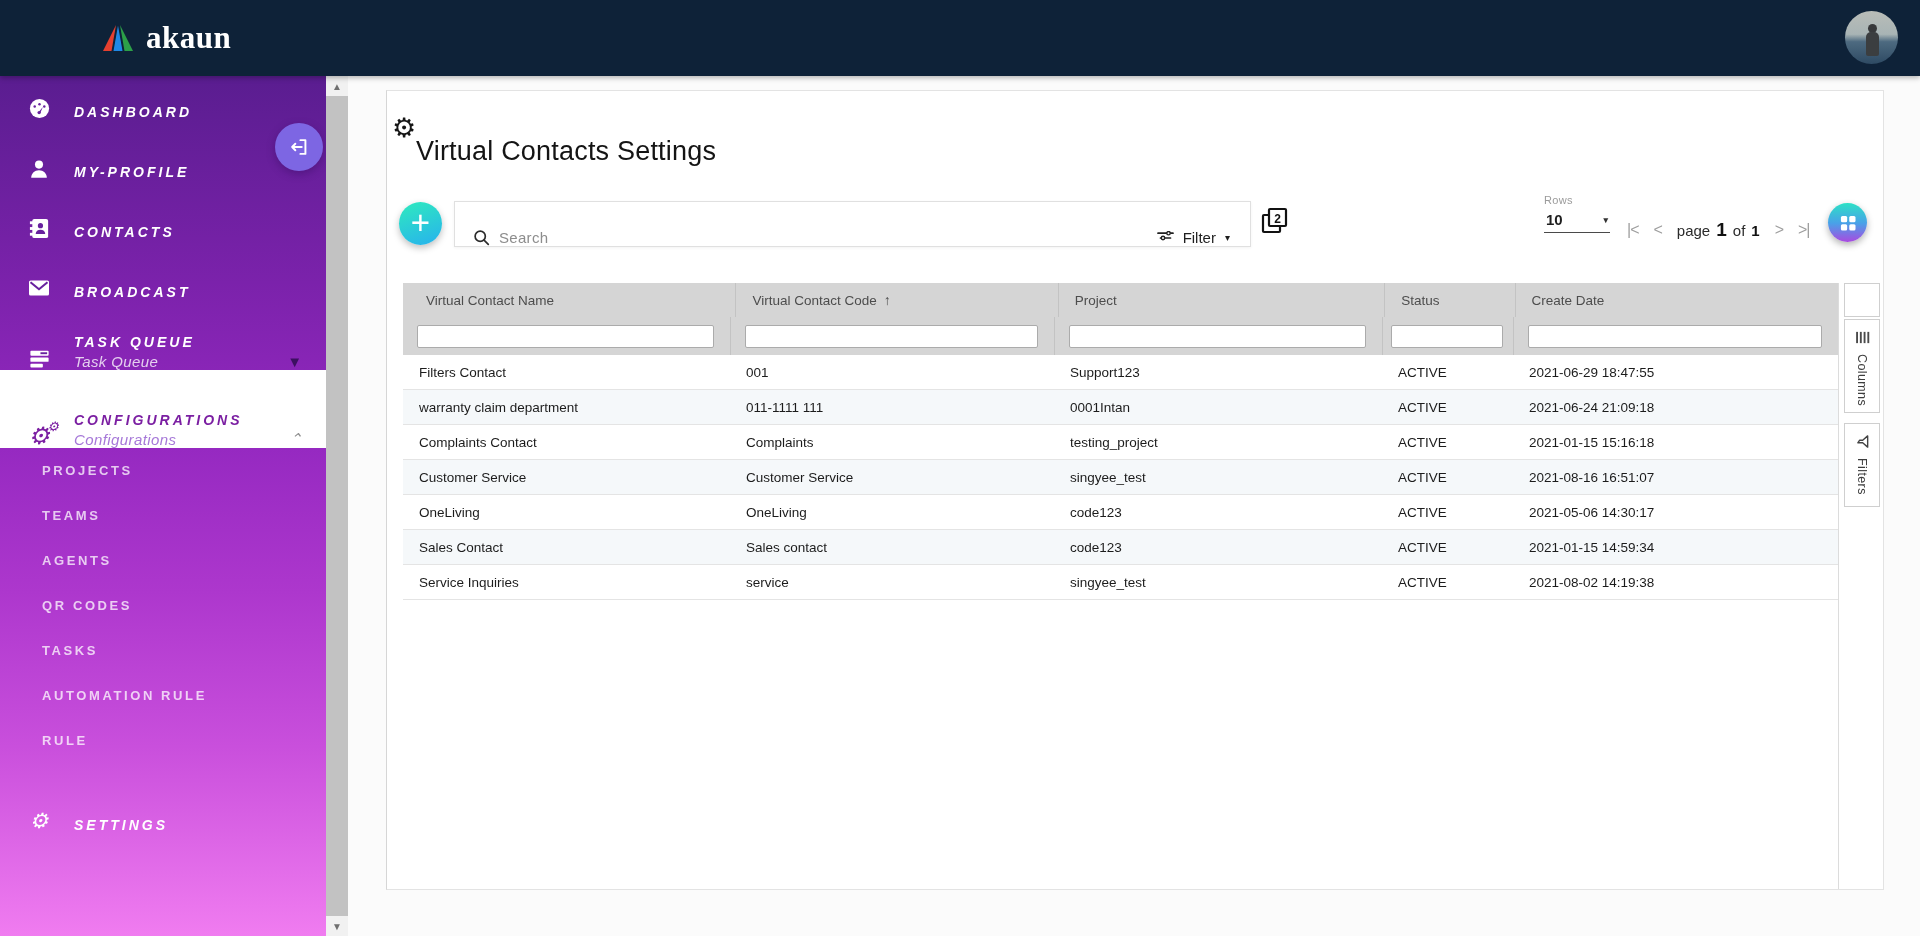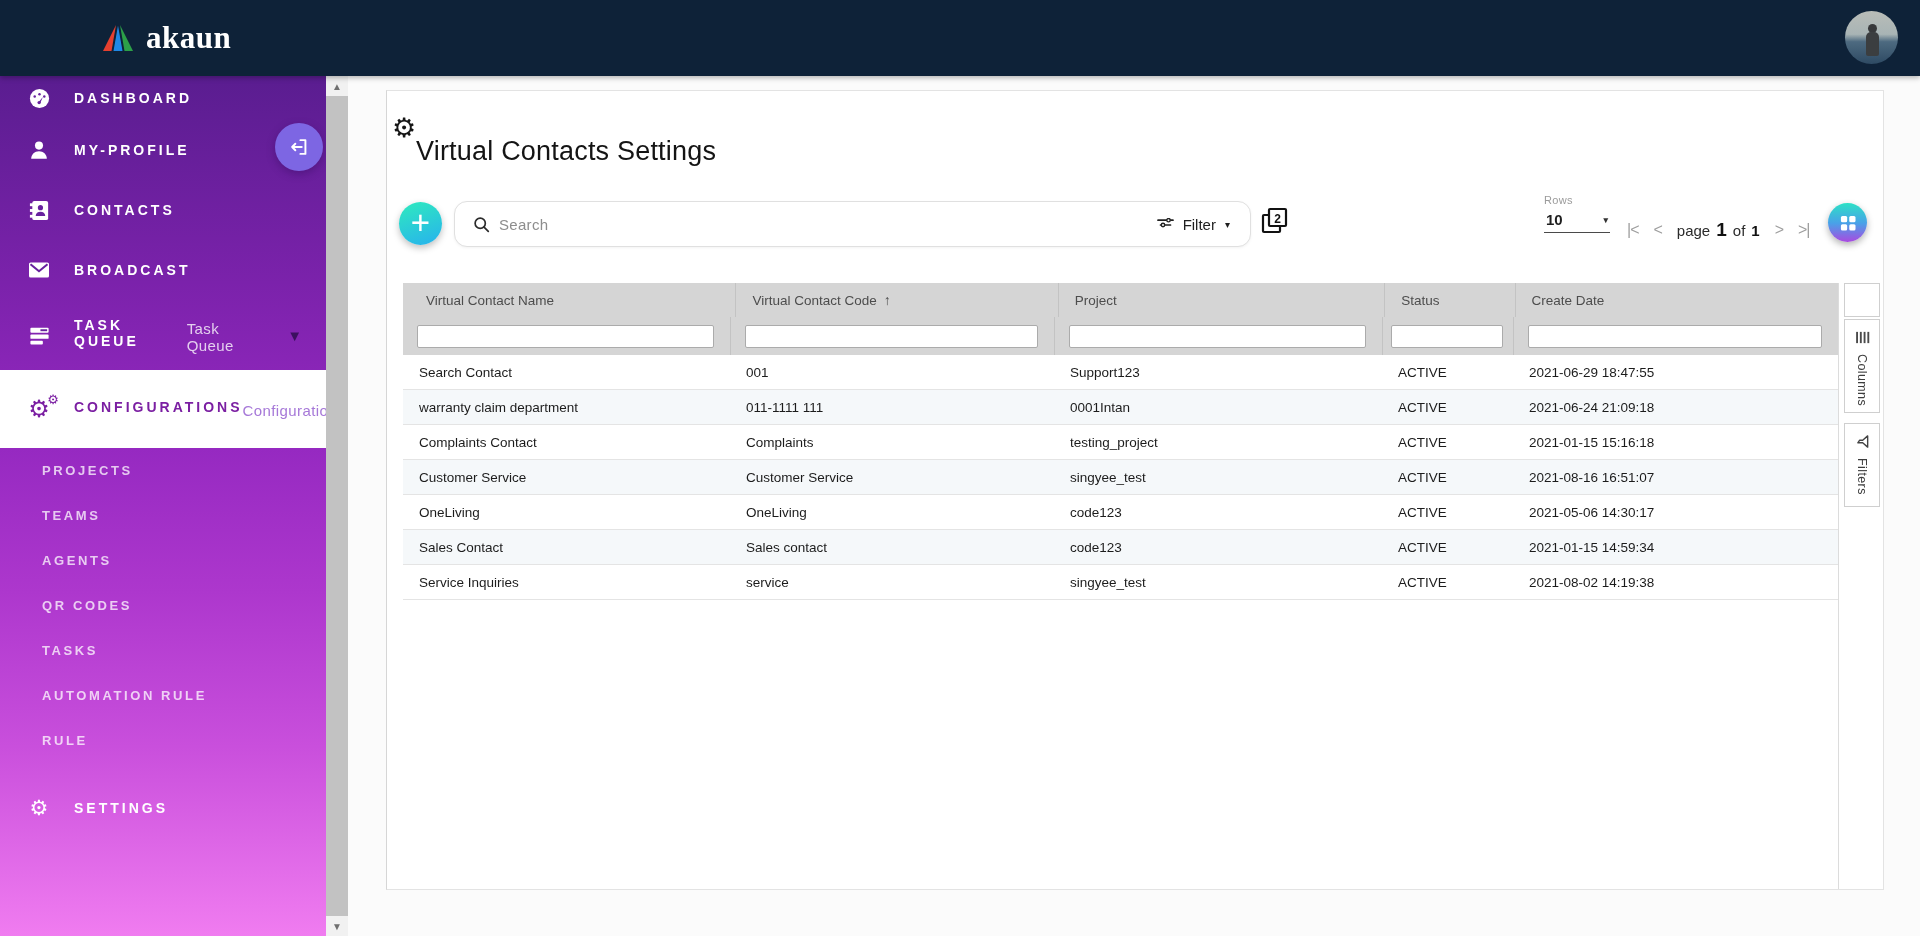--- a/index.html
+++ b/index.html
@@ -11,26 +11,26 @@
   .logo { position:absolute; left:100px; top:0; height:76px; display:flex; align-items:center; gap:10px; }
   .logo-text { color:#fff; font-size:31px; font-weight:700; letter-spacing:.5px;font-family:Liberation Serif, serif; }
   .avatar { position:absolute; right:22px; top:11px; width:53px; height:53px; border-radius:50%; overflow:hidden;
             background:linear-gradient(180deg,#b9bdb8 0%,#a8b4b5 44%,#4d6a80 58%,#2e4a63 100%); }
   .avatar::before { content:""; position:absolute; left:23px; top:13px; width:9px; height:9px; border-radius:50%; background:#37393b; }
   .avatar::after { content:""; position:absolute; left:21px; top:21px; width:13px; height:24px; border-radius:5px 5px 2px 2px; background:#3b3e40; }
 
   
   .sidebar { position:absolute; left:0; top:76px; width:326px; bottom:0; overflow:hidden; color:#fff;
              background:linear-gradient(180deg,#5a1d90 0%,#7b22ab 24%,#9428c0 42%,#ad37cd 60%,#c94fdc 78%,#f07cf0 100%); }
-  .nav-item { display:flex; align-items:center; padding-left:26px; gap:22px; cursor:pointer; }
+  .nav-item { display:flex; align-items:flex-end; padding-left:26px; gap:22px; cursor:pointer;font-style:italic; }
   .nav-icon { width:26px; display:flex; justify-content:center; flex-shrink:0; }
   .nav-label { font-size:14px; font-weight:700; letter-spacing:3px; }
   .nav-sub { font-size:15px; font-weight:400; letter-spacing:.4px; color:rgba(255,255,255,.78); margin-top:3px; }
   .h-dash { height:44px; } .h-std { height:60px; } .h-tq { height:70px; } .h-cfg { height:78px; }
-  .nav-col { display:flex; flex-direction:row; justify-content:center; flex:1; }
+  .nav-col { display:flex; flex-direction:column; justify-content:center; flex:1; }
   .nav-chevron { margin-right:24px; font-size:15px; }
   .item-configs { background:#fff; color:#7b1fa2; }
   .item-configs .nav-sub { color:#a678d8; }
   .gear-wrap { position:relative; font-size:24px; line-height:1; }
   .gear-wrap .gear-small { position:absolute; font-size:13px; right:-7px; top:-4px; }
   .sub-item { position:relative; height:45px; display:flex; align-items:center; padding-left:42px;
               font-size:13px; font-weight:600; letter-spacing:2.6px; color:rgba(255,255,255,.75); cursor:pointer; }
   .sub-item.active { background:rgba(255,255,255,.34); color:#fff; }
   .active-strip { position:absolute; left:0; top:0; bottom:0; width:13px; background:#f8e2f8; }
   .settings-item { margin-top:20px; height:50px; }
@@ -47,21 +47,21 @@
   .card { position:absolute; left:38px; top:14px; width:1498px; bottom:46px; background:#fff;
           border:1px solid #e3e3e3; border-left-color:#d6d6d6; }
   .title-gear { position:absolute; left:5px; top:24px; font-size:27px; color:#161616; line-height:1; }
   .page-title { position:absolute; left:29px; top:45px; font-size:27px; font-weight:500; color:#141414; letter-spacing:.2px; }
 
   .fab-add { position:absolute; left:12px; top:111px; width:43px; height:43px; border-radius:50%;
              background:linear-gradient(160deg,#2ee2c5 15%,#28b7e9 90%); color:#fff; font-size:33px; font-weight:300;
              display:flex; align-items:center; justify-content:center; line-height:1; padding-bottom:3px;
              box-shadow:0 3px 7px rgba(0,0,0,.25); cursor:pointer; }
   .search-box { position:absolute; left:67px; top:110px; width:797px; height:46px; background:#fff;
-                border:1px solid #e0e0e0; border-radius:13px; display:flex; align-items:center; box-shadow:0 1px 3px rgba(0,0,0,.05); }
+                border:1px solid #e0e0e0; border-radius:0; display:flex; align-items:flex-end; box-shadow:0 1px 3px rgba(0,0,0,.05); }
   .search-box svg.mag { margin-left:18px; flex-shrink:0; }
   .search-input { border:none; outline:none; flex:1; margin-left:9px; font-size:15px; color:#333; font-family:inherit; letter-spacing:.3px; }
   .search-input::placeholder { color:#8d8d8d; }
   .filter-btn { display:flex; align-items:center; gap:9px; margin-right:20px; font-size:15px; color:#1f1f1f; cursor:pointer; }
   .filter-caret { font-size:10px; color:#1f1f1f; }
   .copy-btn { position:absolute; left:873px; top:115px; width:30px; height:30px; cursor:pointer; }
 
   .rows-group { position:absolute; left:1157px; top:103px; width:66px; cursor:pointer; }
   .rows-label { font-size:11px; color:#9b9b9b; letter-spacing:.3px; }
   .rows-select { margin-top:3px; border-bottom:1.5px solid #4a4a4a; padding:2px 2px 4px 2px; font-size:15px; color:#1f1f1f;
@@ -328,21 +328,21 @@
           </div>
         <div class="fc c-status">
             <input class="f-input" style="">
           </div>
         <div class="fc c-date">
             <input class="f-input" style="">
           </div>
       </div>
 
       <div class="tr">
-        <div class="td c-name">Search Contact</div>
+        <div class="td c-name">Filters Contact</div>
         <div class="td c-code">001</div>
         <div class="td c-proj">Support123</div>
         <div class="td c-status">ACTIVE</div>
         <div class="td c-date">2021-06-29 18:47:55</div>
       </div>
       <div class="tr">
         <div class="td c-name">warranty claim department</div>
         <div class="td c-code">011-1111 111</div>
         <div class="td c-proj">0001Intan</div>
         <div class="td c-status">ACTIVE</div>

